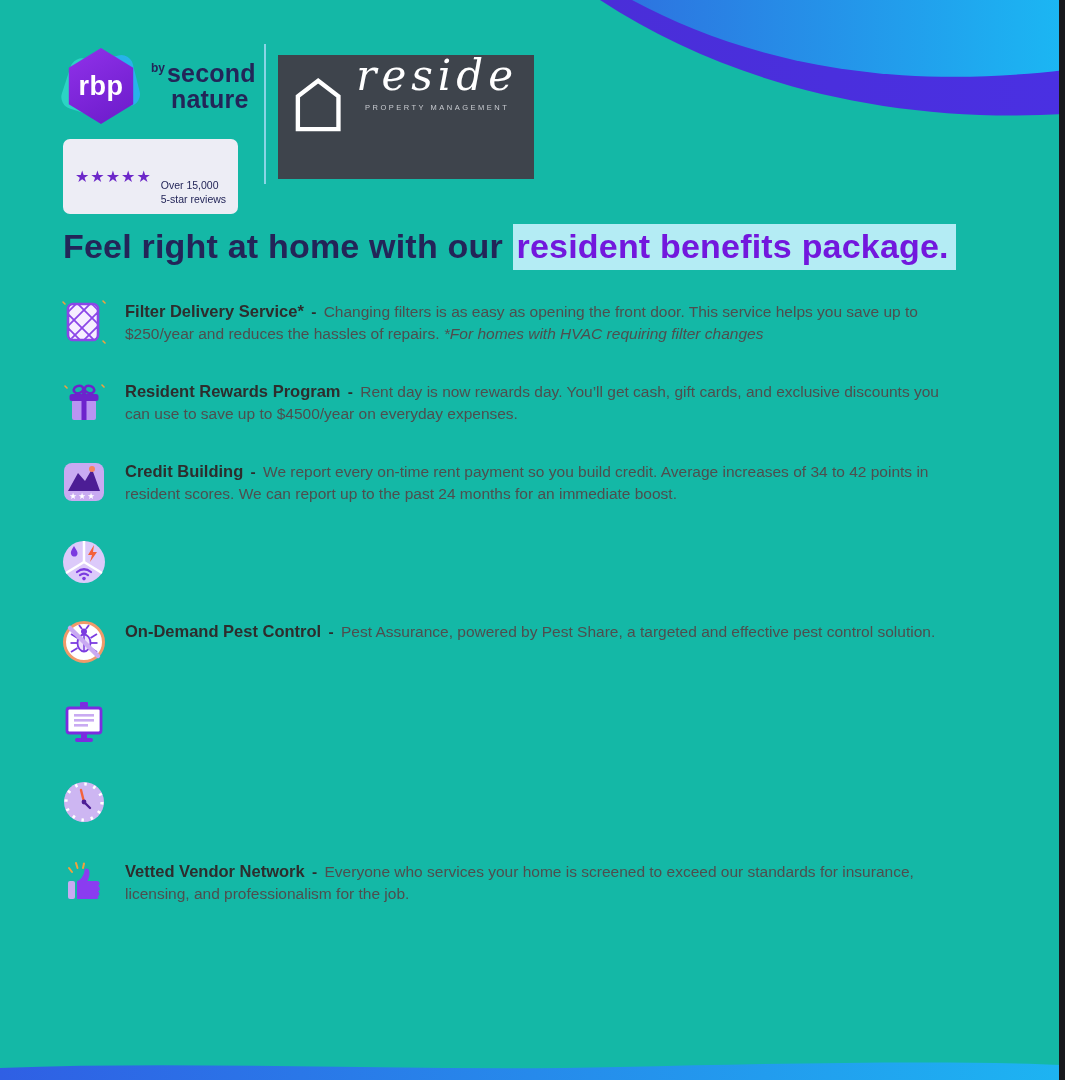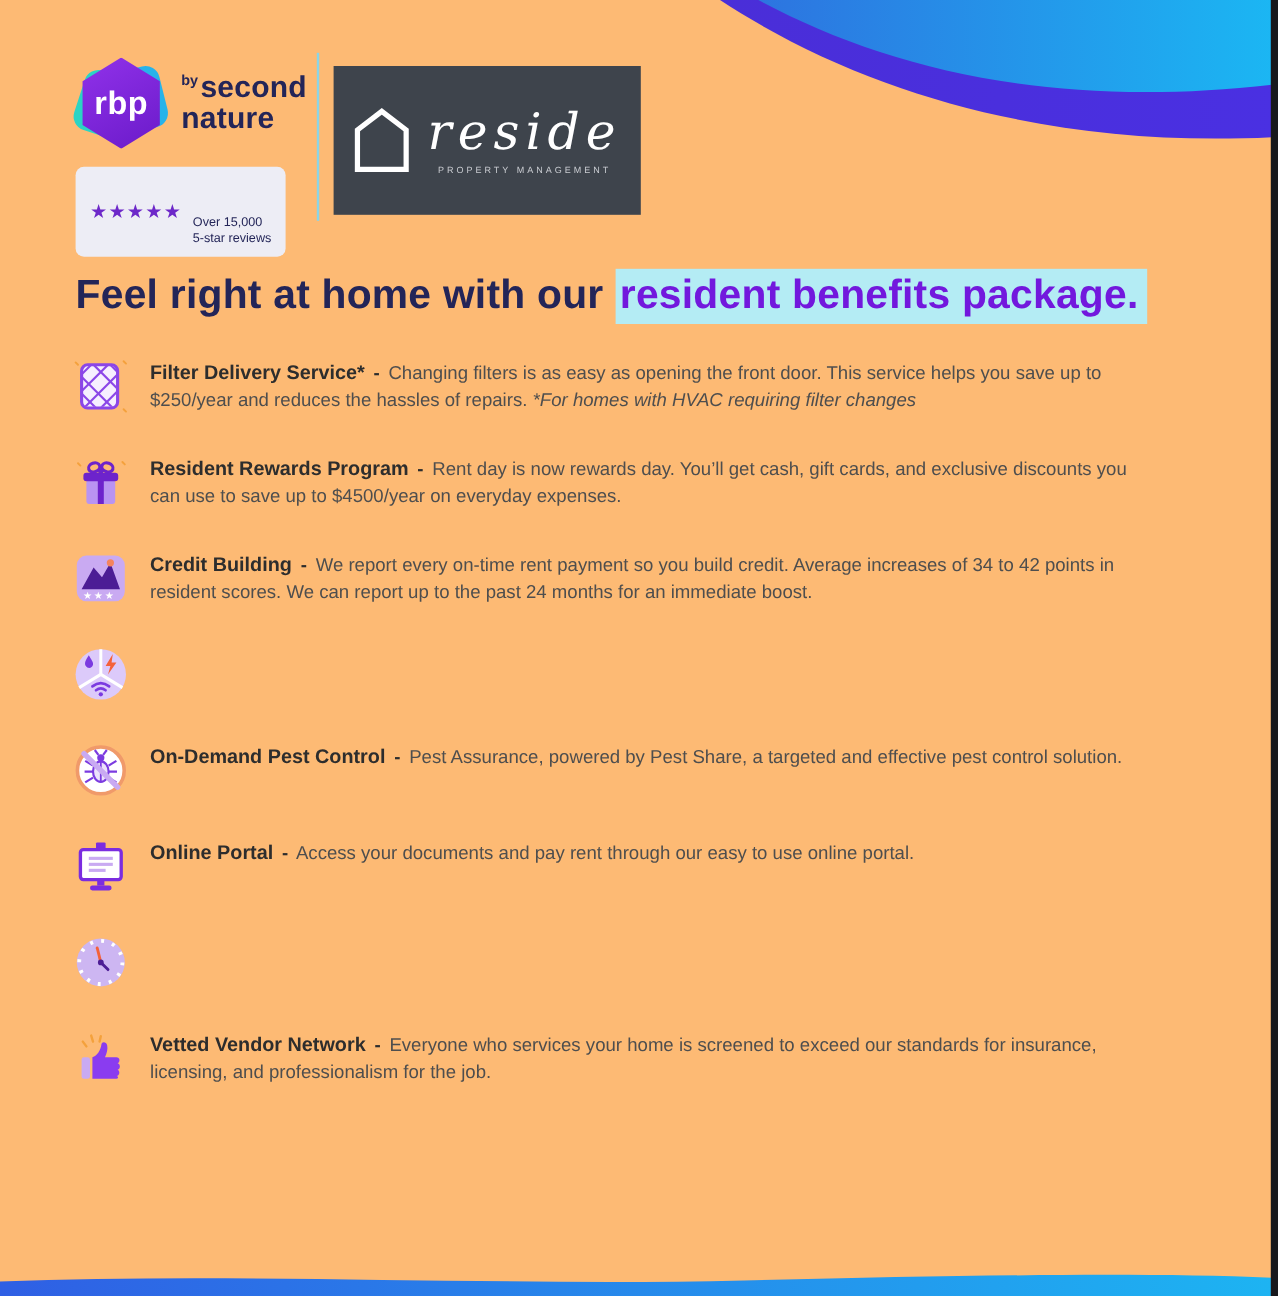--- a/index.html
+++ b/index.html
@@ -1,44 +1,44 @@
 <!DOCTYPE html>
 <html><head>
 <meta charset="utf-8">
 <style>
   html,body{margin:0;padding:0;background:#fff;}
-  .page{position:relative;width:1065px;height:1080px;background:#fdba74;overflow:hidden;
+  .page{position:relative;width:1065px;height:1080px;background:#14b8a6;overflow:hidden;
         font-family:"Liberation Sans",sans-serif;}
   .edge-strip{position:absolute;top:0;right:0;width:6px;height:100%;background:#17181c;z-index:60;}
   .swoosh{position:absolute;top:0;left:0;width:100%;height:140px;z-index:1;}
   .bottom-wave{position:absolute;bottom:0;left:0;width:100%;height:22px;z-index:1;}
 
   
   .header{position:absolute;left:63px;top:46px;z-index:5;}
   .rbp-row{display:flex;align-items:center;gap:12px;}
   .badge{position:relative;width:76px;height:80px;flex:0 0 auto;}
   .badge .acc{position:absolute;width:52px;height:52px;border-radius:12px;}
   .badge .acc.teal{background:#2bd4c4;left:2px;top:16px;transform:rotate(18deg);}
   .badge .acc.cyan{background:#27b3ea;left:22px;top:12px;transform:rotate(-14deg);}
   .badge .hex{position:absolute;left:3px;top:2px;width:70px;height:76px;background:#7b2ce0;
       background:linear-gradient(150deg,#9132ea,#6a1ac9);
       clip-path:polygon(50% 0,96% 26%,96% 74%,50% 100%,4% 74%,4% 26%);
       display:flex;align-items:center;justify-content:center;}
   .badge .hex span{color:#fff;font-weight:bold;font-size:27px;letter-spacing:.5px;}
   .sn{line-height:1;color:#232558;}
   .sn .by{font-size:12px;font-weight:bold;vertical-align:10px;margin-right:2px;}
   .sn .w{font-size:25px;font-weight:bold;letter-spacing:.2px;display:inline-block;}
-  .sn .l2{margin-top:1px;}
+  .sn .l2{margin-left:20px;margin-top:1px;}
   .reviews-pill{margin-top:13px;background:#ededf5;border-radius:7px;padding:8px 12px;
       display:flex;align-items:center;gap:9px;width:max-content;}
   .stars{color:#6d28c9;font-size:16px;letter-spacing:1px;font-family:"DejaVu Sans",sans-serif;}
   .rev-text{font-size:10.5px;color:#232558;line-height:1.3;margin-top:32px;}
   .divider{position:absolute;left:264px;top:44px;width:2px;height:140px;background:#8ad5e6;z-index:5;}
   .reside-box{position:absolute;left:278px;top:55px;width:256px;height:124px;background:#3e444c;
-      display:flex;align-items:center;padding:0 16px;box-sizing:border-box;gap:14px;z-index:5;}
+      display:flex;padding:0 16px;box-sizing:border-box;gap:14px;z-index:5;}
   .reside-right{display:flex;flex-direction:column;align-items:center;}
   .reside-name{font-family:"DejaVu Serif",serif;font-style:italic;font-size:42px;color:#fff;
       letter-spacing:5px;line-height:1;}
   .reside-tag{font-size:7.5px;color:#c9ccd1;letter-spacing:2.5px;margin-top:6px;white-space:nowrap;}
 
   
   .headline{position:absolute;left:63px;top:227px;font-size:34px;color:#232558;font-weight:600;
       z-index:5;letter-spacing:.2px;white-space:nowrap;}
   .headline .hl{color:#7218dd;font-weight:800;background:#b4ecf4;padding:3px 7px 5px 4px;}
 
@@ -236,25 +236,20 @@
     <div class="benefit">
       <svg class="icon" viewBox="0 0 46 46">
         <rect x="19" y="3" width="8" height="7" rx="1" fill="#7b2ce0"></rect>
         <rect x="6" y="9" width="34" height="25" rx="2.5" fill="#fff" stroke="#7b2ce0" stroke-width="2.8"></rect>
         <rect x="13" y="15" width="20" height="2.6" fill="#c9aaf2"></rect>
         <rect x="13" y="20" width="20" height="2.6" fill="#c9aaf2"></rect>
         <rect x="13" y="25" width="14" height="2.6" fill="#c9aaf2"></rect>
         <rect x="20" y="35" width="6" height="4" fill="#7b2ce0"></rect>
         <rect x="14" y="39" width="18" height="4" rx="2" fill="#7b2ce0"></rect>
       </svg>
-      <div class="btext">
-        <span class="btitle">Online Portal</span>
-        <span class="dash">-</span>
-        <span>Access your documents and pay rent through our easy to use online portal.</span>
-      </div>
     </div>
 
     <div class="benefit">
       <svg class="icon" viewBox="0 0 46 46">
         <circle cx="23" cy="23" r="20" fill="#cdb6f2"></circle>
         <circle cx="23" cy="23" r="18" fill="none" stroke="#fff" stroke-width="3.2" stroke-dasharray="2.5 6.9"></circle>
         <line x1="23" y1="23" x2="20" y2="11" stroke="#f4623a" stroke-width="2.4" stroke-linecap="round"></line>
         <line x1="23" y1="23" x2="29" y2="29" stroke="#4c1d95" stroke-width="2.4" stroke-linecap="round"></line>
         <circle cx="23" cy="23" r="2.4" fill="#4c1d95"></circle>
       </svg>

